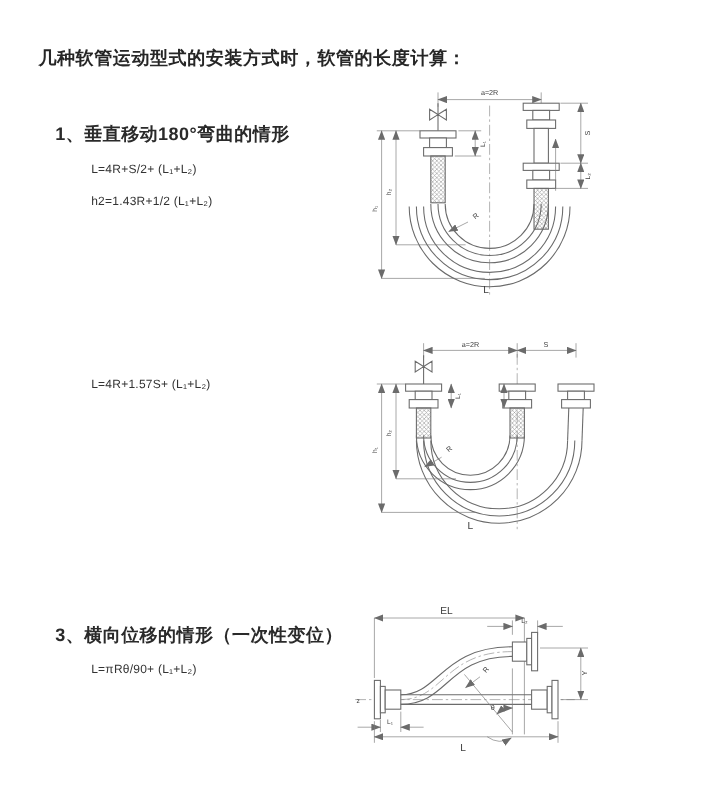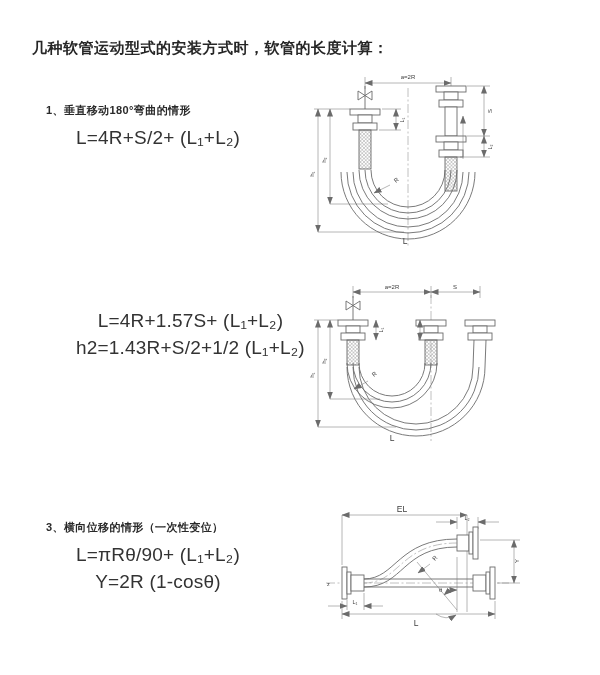--- a/index.html
+++ b/index.html
@@ -5,50 +5,51 @@
   html,body{margin:0;padding:0;}
   body{
     width:600px;height:675px;background:#ffffff;position:relative;overflow:hidden;
     font-family:"Liberation Sans","DejaVu Sans",sans-serif;color:#2e2e2e;
   }
   .page-title{
     position:absolute;left:32px;top:27px;font-size:15px;font-weight:bold;
     letter-spacing:0.5px;color:#262626;margin-top:12px;
   }
   .sec{position:absolute;left:46px;}
-  .sec .heading{font-size:11px;font-weight:bold;color:#2a2a2a;letter-spacing:0.4px;}
+  .sec .heading{font-size:15px;font-weight:bold;color:#2a2a2a;letter-spacing:0.4px;}
   .sec .formulas{padding-left:30px;padding-top:7px;}
   .sec .formula{
-    font-size:19px;height:26.5px;line-height:26.5px;color:#333;
-    letter-spacing:0.2px;white-space:pre;text-align:center;
+    font-size:10px;height:26.5px;line-height:26.5px;color:#333;
+    letter-spacing:0.2px;white-space:pre;
   }
   .sec1{top:103px;}
   .sec2{top:301px;}
   .sec3{top:520px;}
   .diagram{position:absolute;}
   .d1{left:308px;top:64px;}
   .d2{left:308px;top:279px;}
-  .d3{left:314px;top:502px;}
+  .d3{left:284px;top:502px;}
   .ln{fill:none;stroke:#6b6b6b;stroke-width:0.9;}
   .rc{fill:#ffffff;stroke:#6b6b6b;stroke-width:0.9;}
   .dm{fill:none;stroke:#7a7a7a;stroke-width:0.55;}
   .cl{fill:none;stroke:#8d8d8d;stroke-width:0.55;stroke-dasharray:9 2.5 2 2.5;}
   .lb{fill:#3d3d3d;font-size:6px;font-family:"Liberation Sans","DejaVu Sans",sans-serif;}
   .lb-sm{font-size:5.5px;}
   .lb-md{font-size:8.5px;}
 </style>
 </head>
 <body>
 
 <div class="page-title">几种软管运动型式的安装方式时，软管的长度计算：</div>
 
 <div class="sec sec1">
   <div class="heading">1、垂直移动180°弯曲的情形</div>
   <div class="formulas">
     <div class="formula">L=4R+S/2+ (L₁+L₂)</div>
+    <div class="formula">h2=1.43R+1/2 (L₁+L₂)</div>
   </div>
 </div>
 
 <div class="diagram d1">
 <svg width="210" height="190" viewBox="0 0 210 190">
   <defs>
     <marker id="arr1" viewBox="0 0 8 6" refX="7.5" refY="3" markerWidth="8" markerHeight="6" orient="auto-start-reverse" markerUnits="userSpaceOnUse">
       <path d="M0,0 L8,3 L0,6 Z" fill="#6b6b6b"></path>
     </marker>
     <pattern id="xh1" width="3.5" height="3.5" patternUnits="userSpaceOnUse">
@@ -141,21 +142,20 @@
     <text class="lb" x="88" y="119" transform="rotate(-40 88 119)">R</text>
   </g>
 
   <text class="lb lb-md" x="97" y="180" text-anchor="middle">L</text>
 </svg>
 </div>
 
 <div class="sec sec2">
   <div class="formulas">
     <div class="formula">L=4R+1.57S+ (L₁+L₂)</div>
-    <div class="formula">h2=1.43R+S/2+1/2 (L₁+L₂)</div>
   </div>
 </div>
 
 <div class="diagram d2">
 <svg width="200" height="172" viewBox="0 0 200 172">
   <defs>
     <marker id="arr2" viewBox="0 0 8 6" refX="7.5" refY="3" markerWidth="8" markerHeight="6" orient="auto-start-reverse" markerUnits="userSpaceOnUse">
       <path d="M0,0 L8,3 L0,6 Z" fill="#6b6b6b"></path>
     </marker>
     <pattern id="xh2" width="3.5" height="3.5" patternUnits="userSpaceOnUse">
@@ -238,21 +238,20 @@
   </g>
 
   <text class="lb lb-md" x="84" y="162" text-anchor="middle">L</text>
 </svg>
 </div>
 
 <div class="sec sec3">
   <div class="heading">3、横向位移的情形（一次性变位）</div>
   <div class="formulas">
     <div class="formula">L=πRθ/90+ (L₁+L₂)</div>
-    <div class="formula">Y=2R (1-cosθ)</div>
   </div>
 </div>
 
 <div class="diagram d3">
 <svg width="270" height="138" viewBox="0 0 270 138">
   <defs>
     <marker id="arr3" viewBox="0 0 8 6" refX="7.5" refY="3" markerWidth="8" markerHeight="6" orient="auto-start-reverse" markerUnits="userSpaceOnUse">
       <path d="M0,0 L8,3 L0,6 Z" fill="#6b6b6b"></path>
     </marker>
   </defs>

